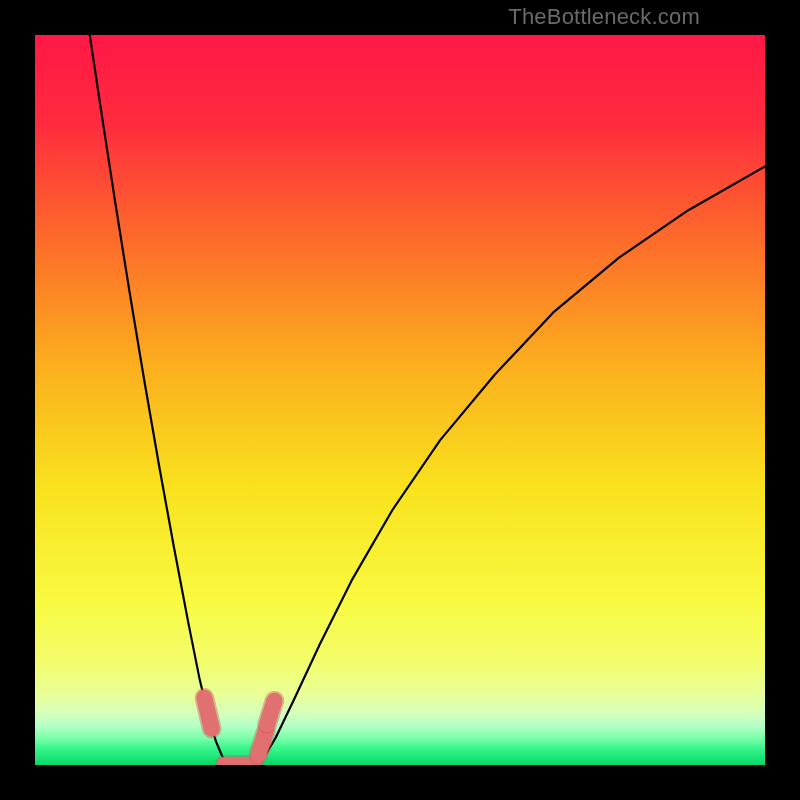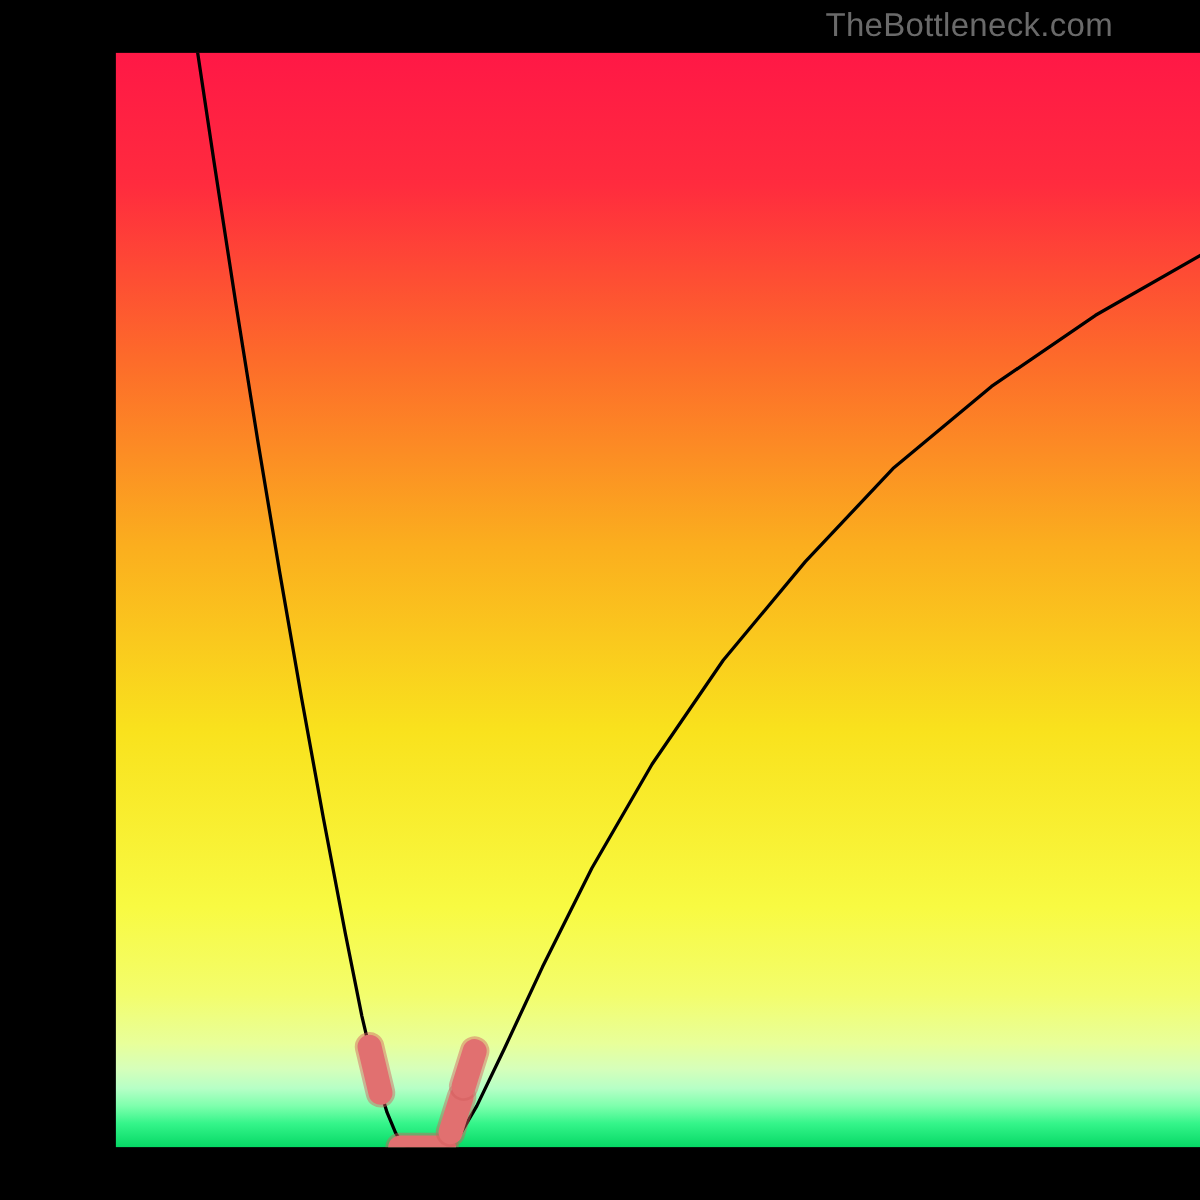--- a/index.html
+++ b/index.html
@@ -10,21 +10,20 @@
     background: #000;
     overflow: hidden;
   }
   .frame {
     position: absolute;
     left: 0;
     top: 0;
     width: 710px;
     height: 800px;
     background: #000;
-    margin-left: 42px;
   }
   .plot {
     position: absolute;
     left: 35px;
     top: 35px;
     width: 730px;
     height: 730px;
     overflow: hidden;
   }
   .gradient {

